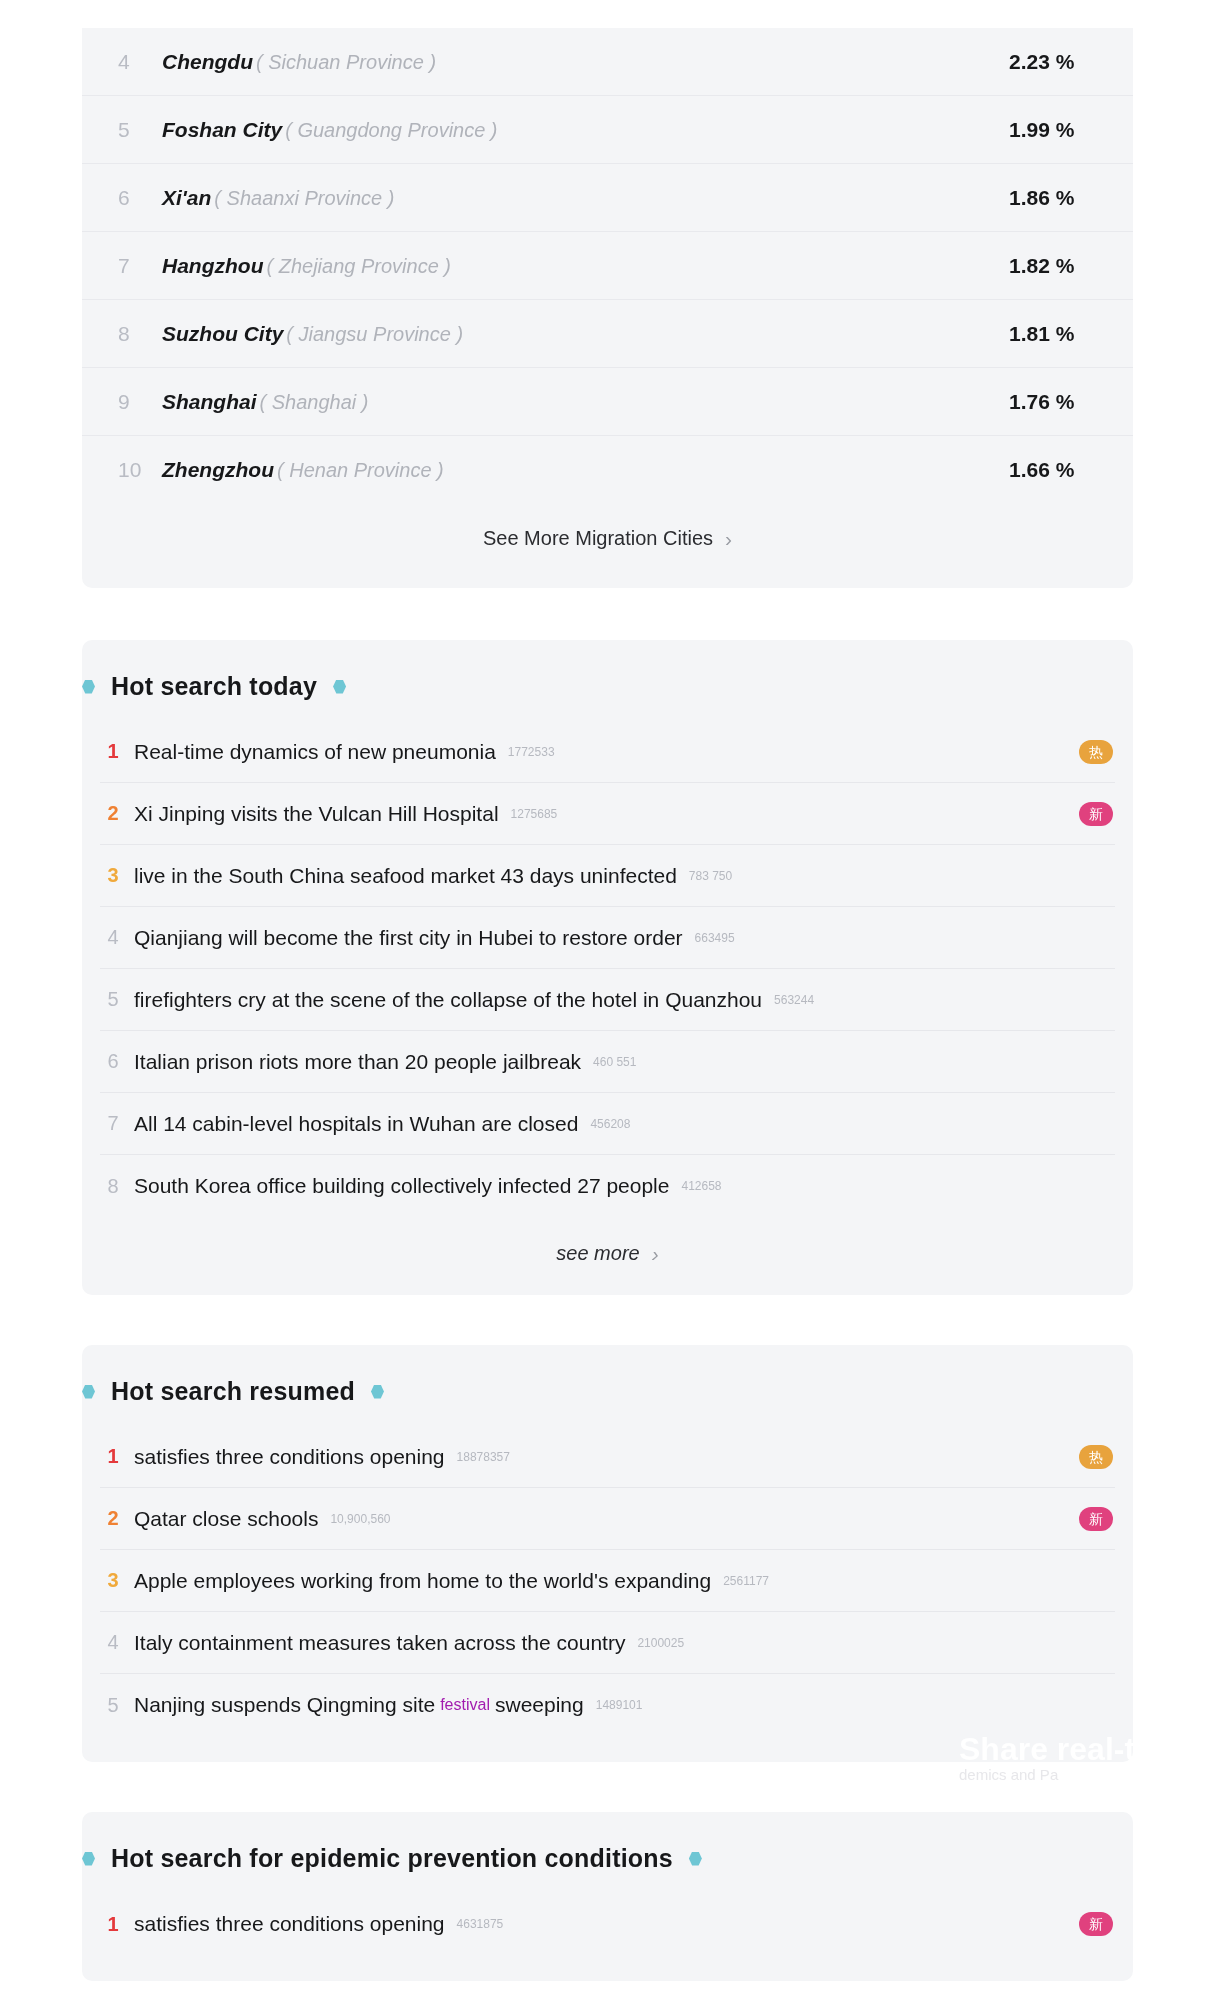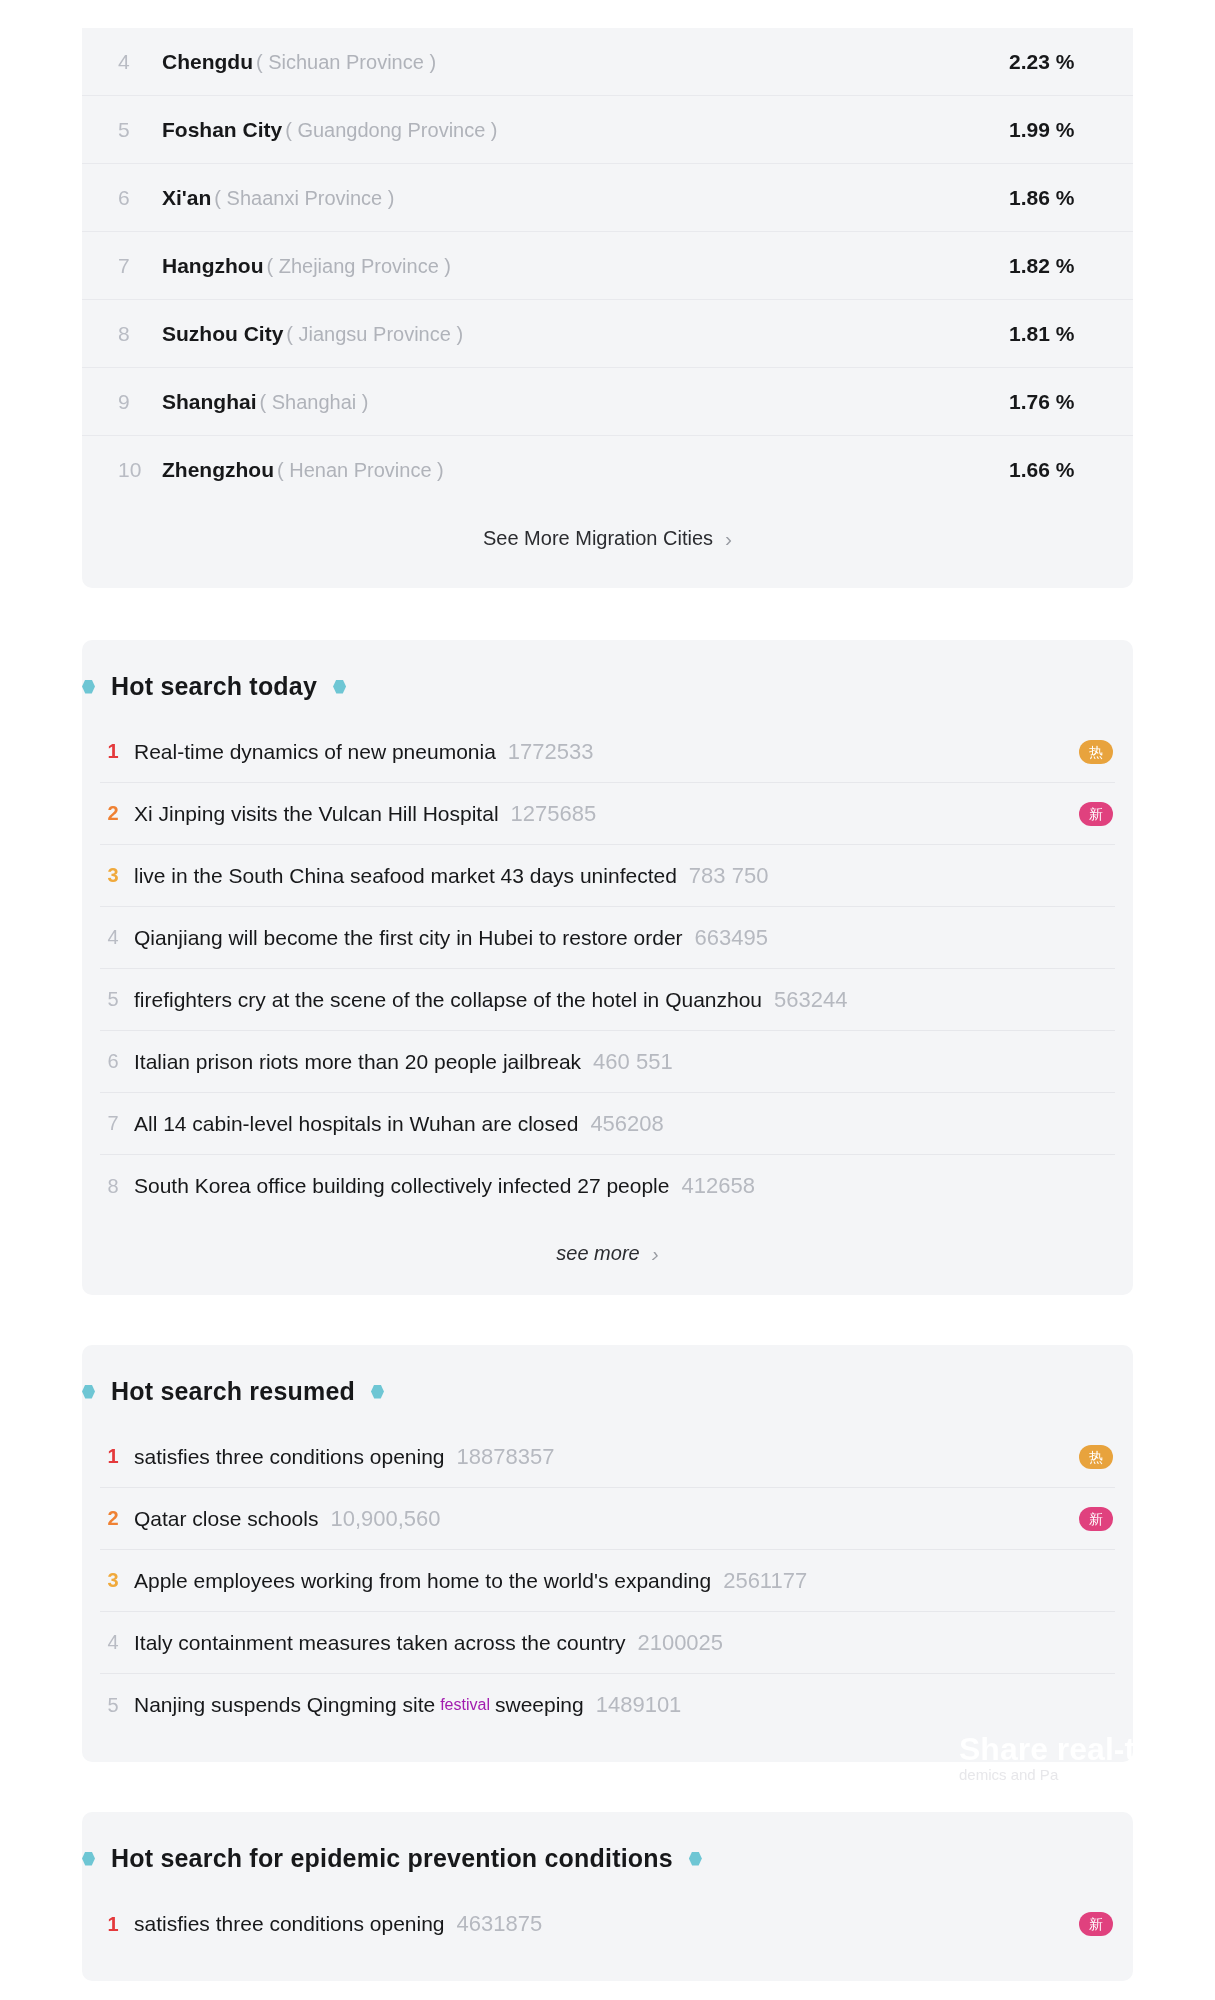--- a/index.html
+++ b/index.html
@@ -58,20 +58,21 @@
     text-align: left;
     padding-left: 18px;
   }
 
   .mig-name {
     flex: 1 1 auto;
     font-size: 21px;
     color: #17181a;
     font-weight: 700;
     white-space: nowrap;
+    font-style: italic;
   }
   .mig-prov {
     font-size: 20px;
     color: #b0b3ba;
     font-weight: 400;
     margin-left: 3px;
   }
 
   .mig-pct {
     flex: 0 0 auto;
@@ -160,21 +161,21 @@
     font-size: 21px;
     color: #17181a;
     white-space: nowrap;
   }
   .hs-sub {
     font-size: 16px;
     color: #a21caf;
     margin: 0 5px;
   }
   .hs-count {
-    font-size: 22px;
+    font-size: 12px;
     color: #b6b9c0;
     margin-left: 12px;
     white-space: nowrap;
   }
 
   .hs-badge {
     position: absolute;
     right: 2px;
     top: 50%;
     transform: translateY(-50%);

